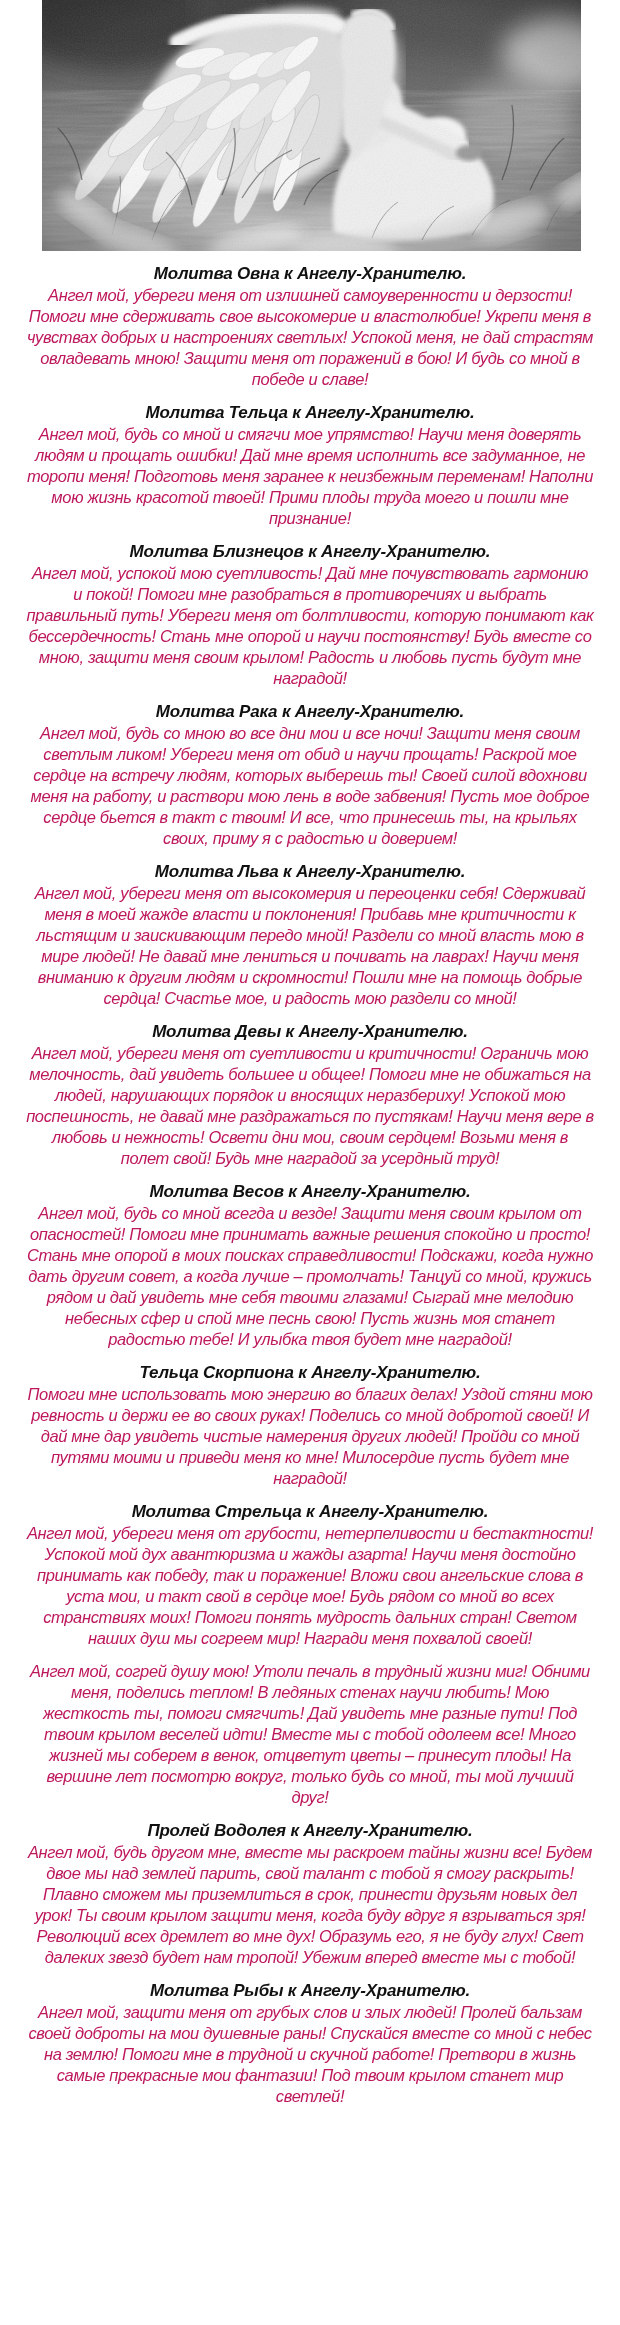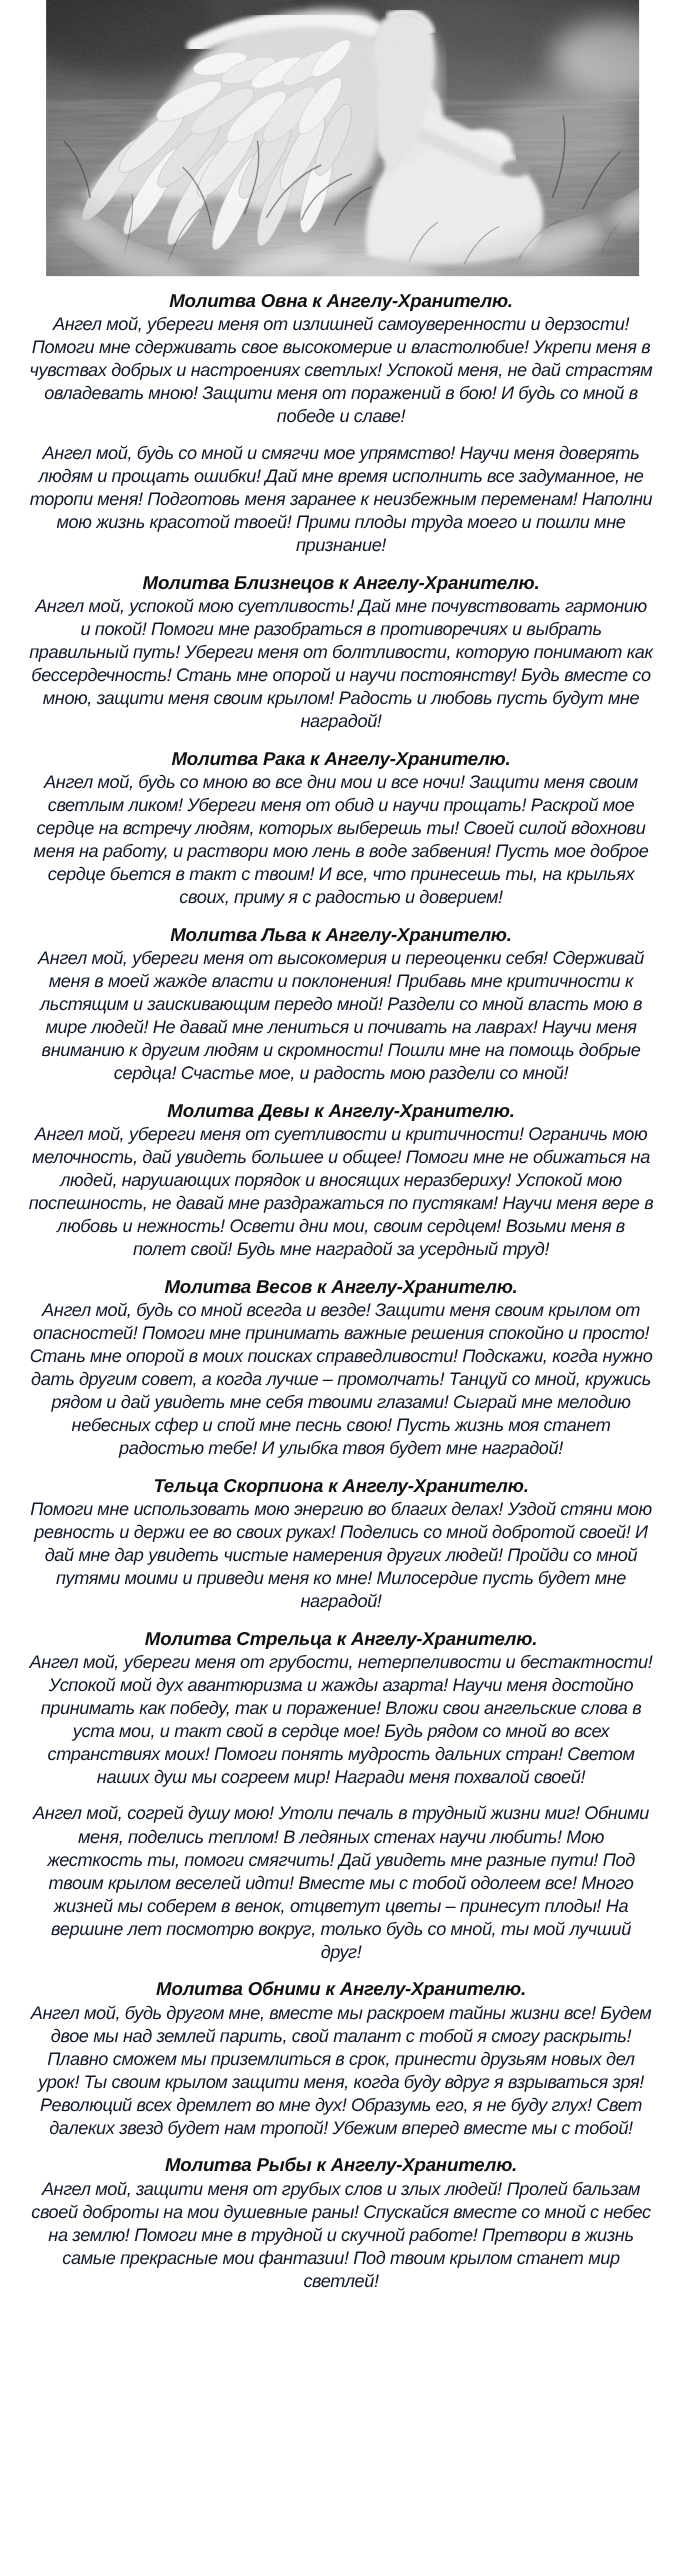--- a/index.html
+++ b/index.html
@@ -42,21 +42,21 @@
     font-style: italic;
     color: #111111;
     letter-spacing: -0.2px;
   }
   .prayer-text {
     margin: 0;
     font-size: 16.5px;
     line-height: 21px;
     font-style: italic;
     font-weight: normal;
-    color: #0f172a;
+    color: #be185d;
     letter-spacing: -0.35px;
   }
 </style>
 </head>
 <body>
 
 <div class="page">
 
   <figure class="hero" role="img" aria-label="Черно-белое фото: девушка с большими белыми ангельскими крыльями сидит в высокой траве">
     <svg viewBox="0 0 539 251" width="539" height="251" preserveAspectRatio="none">
@@ -195,20 +195,21 @@
     </svg>
   </figure>
 
   <main id="sections" class="content">
   <section class="prayer">
     <h2 class="prayer-title">Молитва Овна к Ангелу-Хранителю.</h2>
   <p class="prayer-text">Ангел мой, убереги меня от излишней самоуверенности и дерзости! Помоги мне сдерживать свое высокомерие и властолюбие! Укрепи меня в чувствах добрых и настроениях светлых! Успокой меня, не дай страстям овладевать мною! Защити меня от поражений в бою! И будь со мной в победе и славе!</p>
       </section>
 
   <section class="prayer">
+    <h2 class="prayer-title">Молитва Тельца к Ангелу-Хранителю.</h2>
   <p class="prayer-text">Ангел мой, будь со мной и смягчи мое упрямство! Научи меня доверять людям и прощать ошибки! Дай мне время исполнить все задуманное, не торопи меня! Подготовь меня заранее к неизбежным переменам! Наполни мою жизнь красотой твоей! Прими плоды труда моего и пошли мне признание!</p>
       </section>
 
   <section class="prayer">
     <h2 class="prayer-title">Молитва Близнецов к Ангелу-Хранителю.</h2>
   <p class="prayer-text">Ангел мой, успокой мою суетливость! Дай мне почувствовать гармонию и покой! Помоги мне разобраться в противоречиях и выбрать правильный путь! Убереги меня от болтливости, которую понимают как бессердечность! Стань мне опорой и научи постоянству! Будь вместе со мною, защити меня своим крылом! Радость и любовь пусть будут мне наградой!</p>
       </section>
 
   <section class="prayer">
     <h2 class="prayer-title">Молитва Рака к Ангелу-Хранителю.</h2>
@@ -238,21 +239,21 @@
   <section class="prayer">
     <h2 class="prayer-title">Молитва Стрельца к Ангелу-Хранителю.</h2>
   <p class="prayer-text">Ангел мой, убереги меня от грубости, нетерпеливости и бестактности! Успокой мой дух авантюризма и жажды азарта! Научи меня достойно принимать как победу, так и поражение! Вложи свои ангельские слова в уста мои, и такт свой в сердце мое! Будь рядом со мной во всех странствиях моих! Помоги понять мудрость дальних стран! Светом наших душ мы согреем мир! Награди меня похвалой своей!</p>
       </section>
 
   <section class="prayer">
   <p class="prayer-text">Ангел мой, согрей душу мою! Утоли печаль в трудный жизни миг! Обними меня, поделись теплом! В ледяных стенах научи любить! Мою жесткость ты, помоги смягчить! Дай увидеть мне разные пути! Под твоим крылом веселей идти! Вместе мы с тобой одолеем все! Много жизней мы соберем в венок, отцветут цветы – принесут плоды! На вершине лет посмотрю вокруг, только будь со мной, ты мой лучший друг!</p>
       </section>
 
   <section class="prayer">
-    <h2 class="prayer-title">Молитва Обними к Ангелу-Хранителю.</h2>
+    <h2 class="prayer-title">Пролей Водолея к Ангелу-Хранителю.</h2>
   <p class="prayer-text">Ангел мой, будь другом мне, вместе мы раскроем тайны жизни все! Будем двое мы над землей парить, свой талант с тобой я смогу раскрыть! Плавно сможем мы приземлиться в срок, принести друзьям новых дел урок! Ты своим крылом защити меня, когда буду вдруг я взрываться зря! Революций всех дремлет во мне дух! Образумь его, я не буду глух! Свет далеких звезд будет нам тропой! Убежим вперед вместе мы с тобой!</p>
       </section>
 
   <section class="prayer">
     <h2 class="prayer-title">Молитва Рыбы к Ангелу-Хранителю.</h2>
   <p class="prayer-text">Ангел мой, защити меня от грубых слов и злых людей! Пролей бальзам своей доброты на мои душевные раны! Спускайся вместе со мной с небес на землю! Помоги мне в трудной и скучной работе! Претвори в жизнь самые прекрасные мои фантазии! Под твоим крылом станет мир светлей!</p>
       </section>
 </main>
 
 </div>

